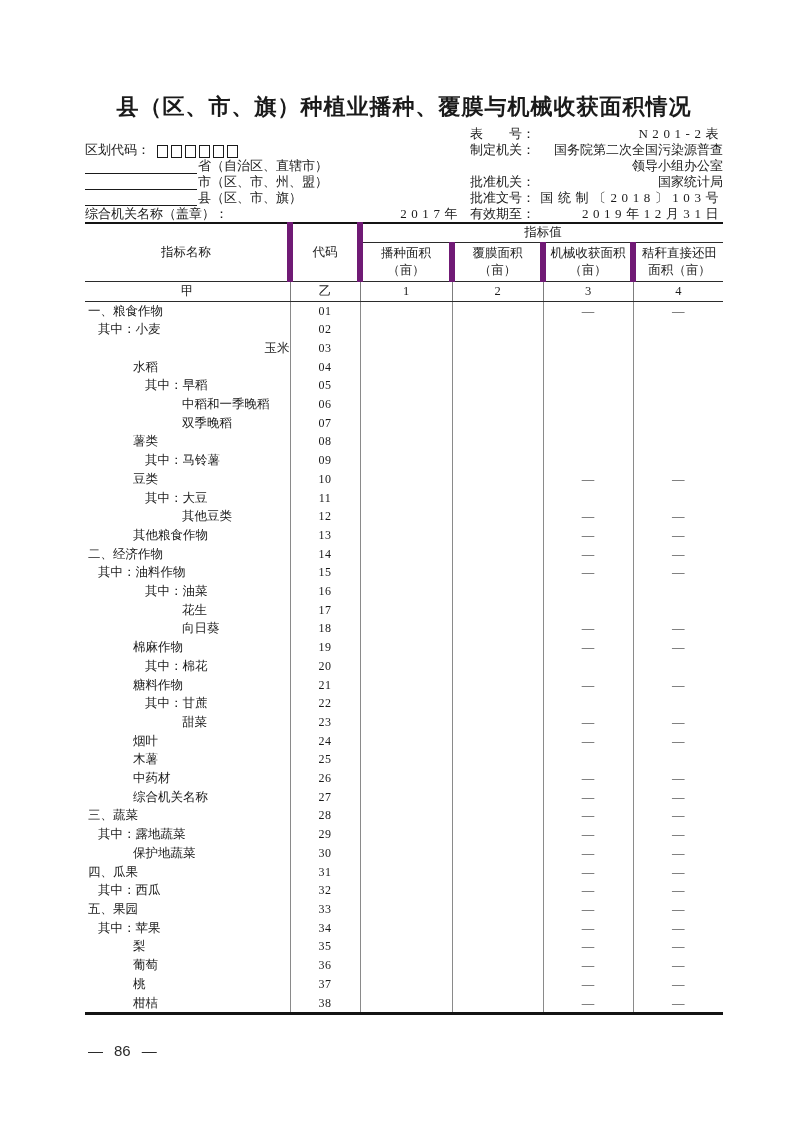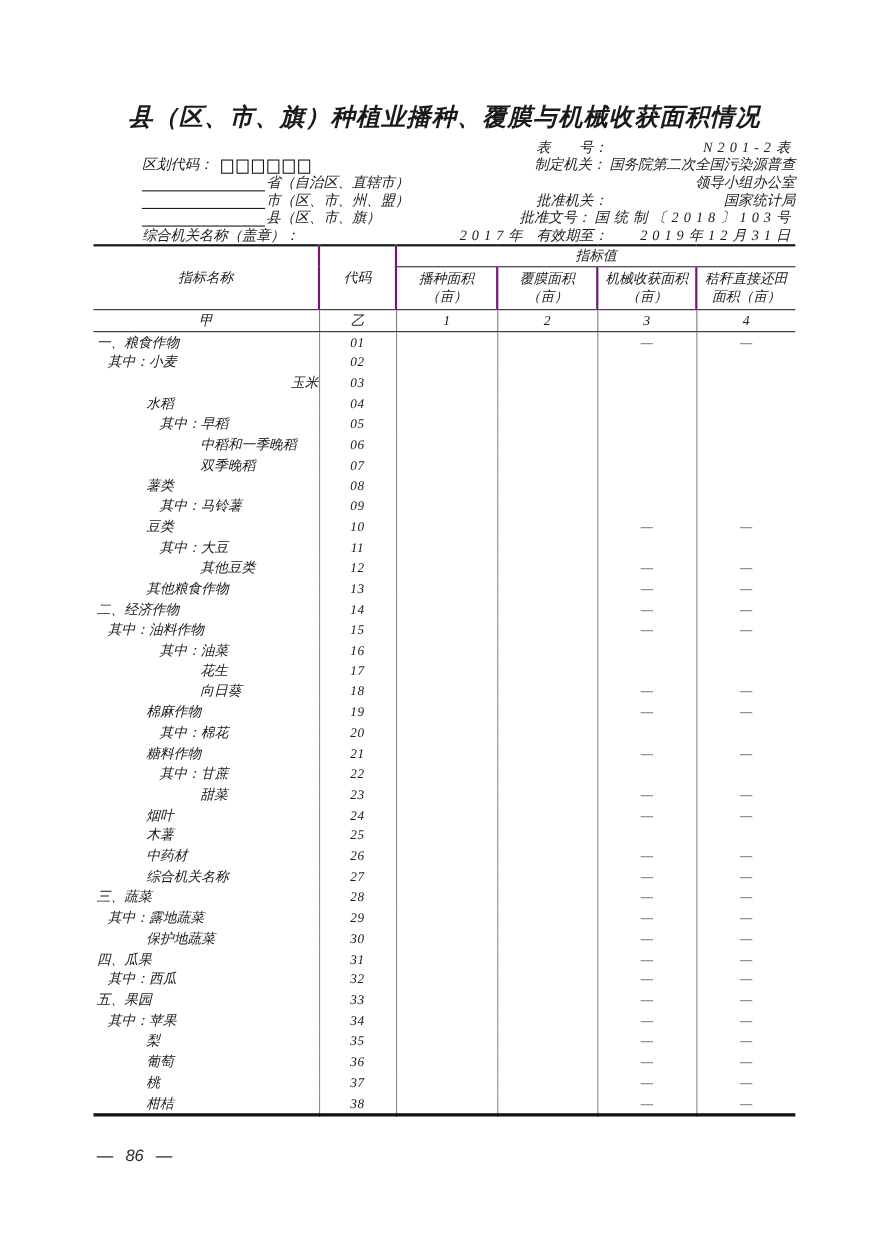--- a/index.html
+++ b/index.html
@@ -1,47 +1,47 @@
 <!DOCTYPE html>
 <html><head>
 <meta charset="utf-8">
 <style>
   * { margin:0; padding:0; box-sizing:border-box; }
   html,body { background:#fff; }
   .page {
     position:relative; width:800px; height:1131px; background:#ffffff;
-    font-family:"Liberation Serif","DejaVu Serif",serif; color:#1a1a1a; overflow:hidden;font-style:italic;
+    font-family:"Liberation Serif","DejaVu Serif",serif; color:#1a1a1a; overflow:hidden;
   }
   .title {
     position:absolute; top:92px; left:85px; width:638px;
     text-align:center; font-size:22px; font-weight:bold; letter-spacing:1px;
   }
   
   .form-header { position:absolute; top:126px; left:85px; width:638px; font-size:13px; }
-  .h-row { display:flex; height:16px; line-height:16px;margin-left:44px; }
+  .h-row { display:flex; height:16px; line-height:16px; }
   .h-left { width:385px; display:flex; align-items:flex-end; }
   .h-left.split { justify-content:space-between; padding-right:8px; }
   .h-right { width:253px; display:flex; }
   .h-lbl { width:68px; white-space:nowrap; }
   .h-val { flex:1; text-align:right; white-space:nowrap; }
   .sp { letter-spacing:0.35em; }
   .blank-line { display:inline-block; width:112px; height:13px;
     border-bottom:1px solid #1a1a1a; margin-right:1px; }
   .code-boxes { display:inline-flex; gap:3px; margin-left:7px; align-items:center; }
   .code-boxes .box { width:11px; height:13px; border:1px solid #1a1a1a; background:#fff; }
   
   .form-table-wrap { position:absolute; top:222px; left:85px; width:638px; }
   table { border-collapse:collapse; table-layout:fixed; width:638px;
     border-top:2px solid #141414; border-bottom:3px solid #141414; font-size:12.5px; }
   th { font-weight:normal; }
   thead .grp th { height:19px; }
   thead .cols th { height:39px; white-space:pre-line; line-height:1.35; vertical-align:middle; }
   thead .keys td { height:20px; text-align:center; vertical-align:middle; }
   thead th { text-align:center; vertical-align:middle;
-    border-right:2px solid #701a75; border-bottom:1px solid #2b2b2b; }
+    border-right:6px solid #701a75; border-bottom:1px solid #2b2b2b; }
   thead .keys td { border-right:1px solid #7d7d7d; border-bottom:1px solid #2b2b2b; }
   thead th:last-child, thead .keys td:last-child { border-right:none; }
   tbody td { height:18.7px; line-height:18.7px; vertical-align:middle;
     border-right:1px solid #8a8a8a; padding:0; }
   tbody td:last-child { border-right:none; }
   tbody td.name { text-align:left; white-space:nowrap; overflow:hidden; }
   tbody td.code { text-align:center; font-size:12px; letter-spacing:0.5px; }
   tbody td.val { text-align:center; color:#3c3c3c; }
   
   .page-footer { position:absolute; left:88px; top:1042px; font-size:15px;

